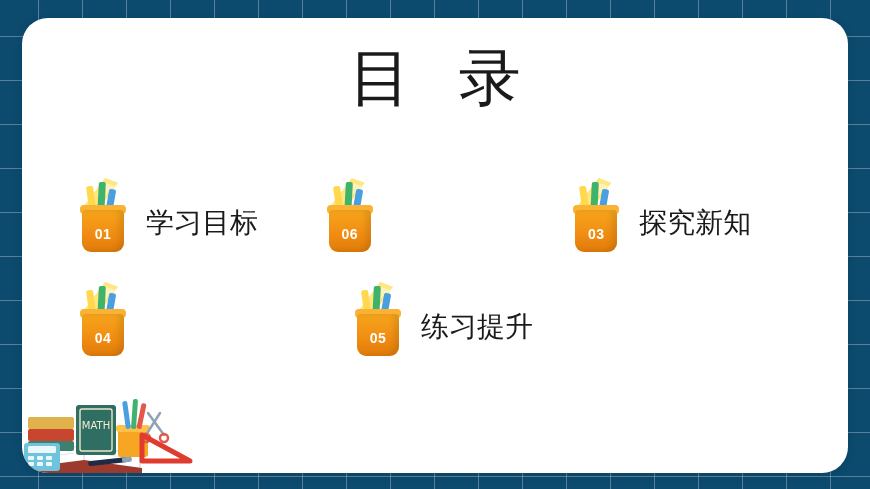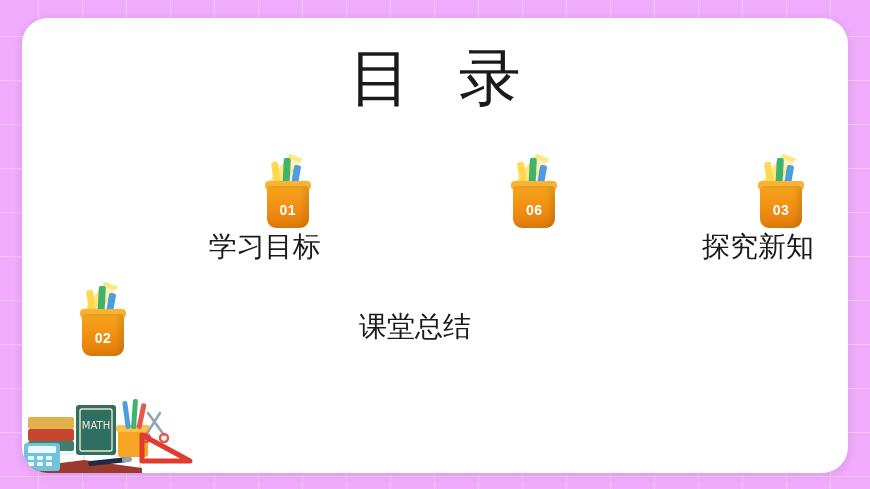--- a/index.html
+++ b/index.html
@@ -10,21 +10,21 @@
     width: 870px;
     height: 489px;
     overflow: hidden;
     font-family: "Liberation Sans", sans-serif;
   }
 
   .slide {
     position: relative;
     width: 870px;
     height: 489px;
-    background: #f0abfc;
+    background: #0c4a6e;
     overflow: hidden;
   }
 
   
   .grid-bg {
     position: absolute;
     inset: 0;
     background-image:
       linear-gradient(to right, rgba(255,255,255,0.30) 1.5px, transparent 1.5px),
       linear-gradient(to bottom, rgba(255,255,255,0.30) 1.5px, transparent 1.5px);
@@ -63,21 +63,21 @@
     top: 148px;
     left: 52px;
     width: 740px;
   }
 
   .row {
     display: flex;
     width: 100%;
     margin-bottom: 18px;
   }
-  .row-1 .item { width: 275px; flex-direction: column; }
+  .row-1 .item { width: 275px; }
   .row-2 .item { width: 275px; }
 
   .item {
     display: flex;
     align-items: flex-end;
     height: 86px;
     position: relative;
   }
 
   .icon-wrap {
@@ -247,26 +247,36 @@
 
         <div class="item">
           <div class="icon-wrap">
             <span class="paper"></span>
             <span class="paper-fold"></span>
             <span class="pencil p-yellow"></span>
             <span class="pencil p-green"></span>
             <span class="pencil p-blue"></span>
             <span class="cup-rim"></span>
             <span class="cup"></span>
-            <span class="num">02</span>
-          </div>
-        </div>
-
-        <div class="item">
-          <div class="label">课堂总结</div>
+            <span class="num">04</span>
+          </div>
+        </div>
+
+        <div class="item">
+          <div class="icon-wrap">
+            <span class="paper"></span>
+            <span class="paper-fold"></span>
+            <span class="pencil p-yellow"></span>
+            <span class="pencil p-green"></span>
+            <span class="pencil p-blue"></span>
+            <span class="cup-rim"></span>
+            <span class="cup"></span>
+            <span class="num">05</span>
+          </div>
+          <div class="label">练习提升</div>
         </div>
 
       </div>
 
     </div>
 
     <svg class="stationery" viewBox="0 0 215 130">
 
       <path d="M10 112 L62 102 L118 112 L118 126 L62 118 L10 126 Z" fill="#ffffff" stroke="#d8d8d8" stroke-width="1.2"></path>
       <path d="M62 102 L62 118" stroke="#cfcfcf" stroke-width="1"></path>

